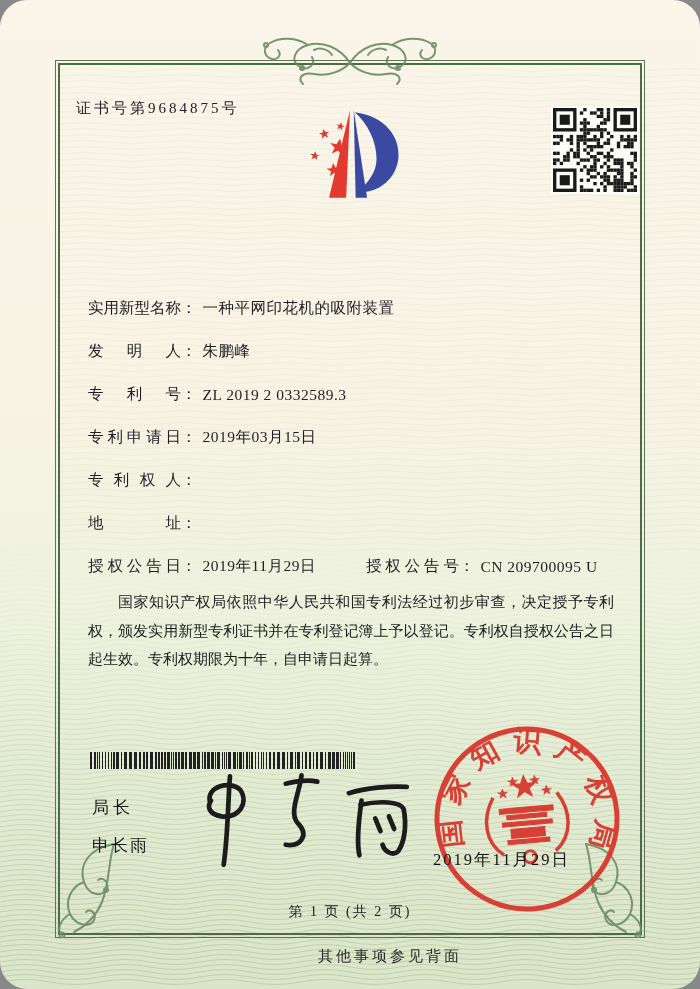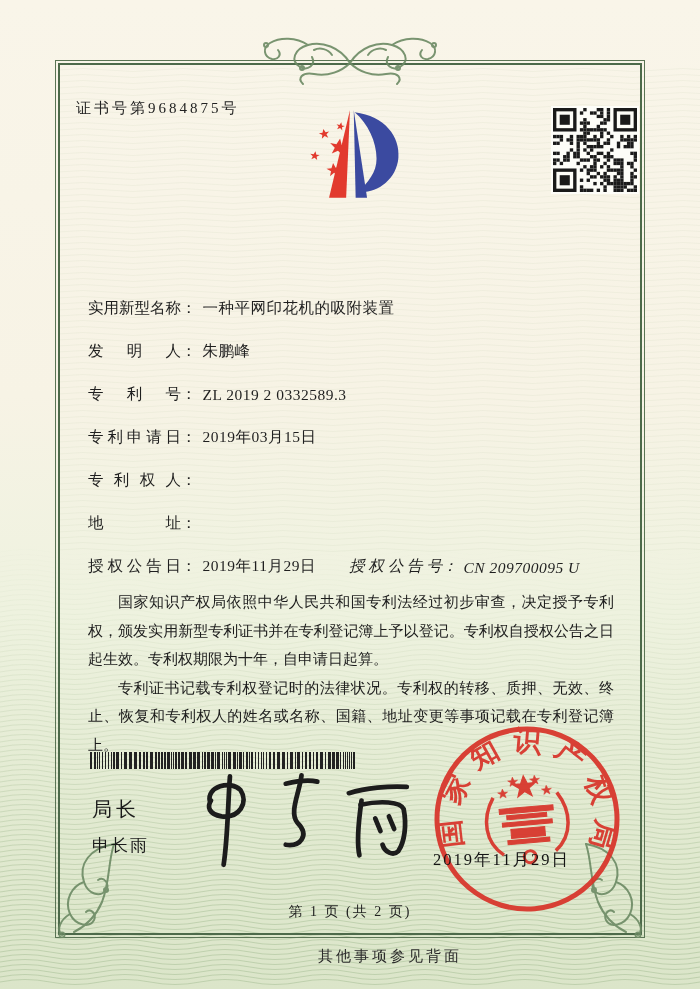--- a/index.html
+++ b/index.html
@@ -1,19 +1,19 @@
 <!DOCTYPE html>
 <html><head>
 <meta charset="utf-8">
 <style>
   html,body{margin:0;padding:0;background:#888;}
   .page{
     position:relative;width:700px;height:989px;margin:0 auto;overflow:hidden;
     background:linear-gradient(180deg,#f9f5e9 0%,#f7f3e5 40%,#eef2df 62%,#e2ead1 82%,#dbe5c9 100%);
-    font-family:"Liberation Serif","DejaVu Serif",serif;color:#1f1f1f;
+    font-family:"Liberation Serif","DejaVu Serif",serif;color:#1f1f1f;border-radius:27px;
   }
   .waves{position:absolute;inset:0;z-index:0;pointer-events:none;}
   .frame-outer{
     position:absolute;left:55px;top:60px;width:588px;height:876px;
     border:1px solid #5a7454;z-index:1;
   }
   .frame-inner{
     position:absolute;left:2px;top:2px;right:2px;bottom:2px;
     border:2px solid #4d6a4a;
   }
@@ -24,28 +24,28 @@
   .qr{position:absolute;left:551px;top:106px;width:84px;height:84px;background:#fdfdf8;padding:2px;}
   .title{
     position:absolute;left:0;top:212px;width:100%;text-align:center;
     font-size:36px;font-weight:bold;letter-spacing:9px;color:#161616;
   }
   .fields{position:absolute;left:88px;top:287px;width:530px;font-size:15.5px;}
   .frow{height:43px;display:flex;align-items:center;}
   .jl{display:inline-block;width:6em;text-align:justify;text-align-last:justify;}
   .sep{display:inline-block;}
   .fval{margin-left:6px;letter-spacing:.5px;}
-  .grant-right{margin-left:33px;display:flex;align-items:flex-end;font-style:italic;}
+  .grant-right{margin-left:50px;display:flex;align-items:center;}
   .paras{
     position:absolute;left:88px;top:588px;width:526px;
     font-size:15px;line-height:28.5px;text-align:justify;color:#1c1c1c;
   }
   .paras p{margin:0;text-indent:2em;}
   .barcode{position:absolute;left:90px;top:752px;width:268px;height:17px;}
-  .sig-role{position:absolute;left:92px;top:796px;font-size:20px;letter-spacing:4px;
+  .sig-role{position:absolute;left:92px;top:796px;font-size:17px;letter-spacing:4px;
     font-family:"Liberation Sans","DejaVu Sans",sans-serif;color:#1a1a1a;}
   .sig-name{position:absolute;left:92px;top:834px;font-size:17px;letter-spacing:2px;
     font-family:"Liberation Sans","DejaVu Sans",sans-serif;color:#1a1a1a;text-align:center;}
   .sig-hand{position:absolute;left:192px;top:770px;width:238px;height:100px;z-index:4;}
   .seal{position:absolute;left:430px;top:722px;width:194px;height:194px;z-index:4;opacity:.93;}
   .seal-date{position:absolute;left:433px;top:849px;font-size:16.5px;letter-spacing:2px;
     color:#141414;z-index:5;}
   .page-info{position:absolute;left:0;top:903px;width:100%;text-align:center;
     font-size:14px;letter-spacing:2px;color:#222;z-index:3;}
   .back-note{position:absolute;left:0;top:947px;width:100%;text-align:center;
@@ -538,21 +538,20 @@
         <span class="grant-right">
           <span class="jl">授权公告号</span>
             <span class="sep">：</span>
           <span class="fval">CN 209700095 U</span>
         </span>
       </div>
     </div>
 
     <div class="paras">
       <p>国家知识产权局依照中华人民共和国专利法经过初步审查，决定授予专利权，颁发实用新型专利证书并在专利登记簿上予以登记。专利权自授权公告之日起生效。专利权期限为十年，自申请日起算。</p>
-      <p>专利证书记载专利权登记时的法律状况。专利权的转移、质押、无效、终止、恢复和专利权人的姓名或名称、国籍、地址变更等事项记载在专利登记簿上。</p>
     </div>
 
     <svg class="barcode" id="barcode" viewBox="0 0 268 17" preserveAspectRatio="none">
         <rect x="0" y="0" width="2" height="17" fill="#222"></rect>
         <rect x="4" y="0" width="2" height="17" fill="#222"></rect>
         <rect x="7" y="0" width="1" height="17" fill="#222"></rect>
         <rect x="9" y="0" width="1" height="17" fill="#222"></rect>
         <rect x="12" y="0" width="1" height="17" fill="#222"></rect>
         <rect x="15" y="0" width="1" height="17" fill="#222"></rect>
         <rect x="18" y="0" width="1" height="17" fill="#222"></rect>

